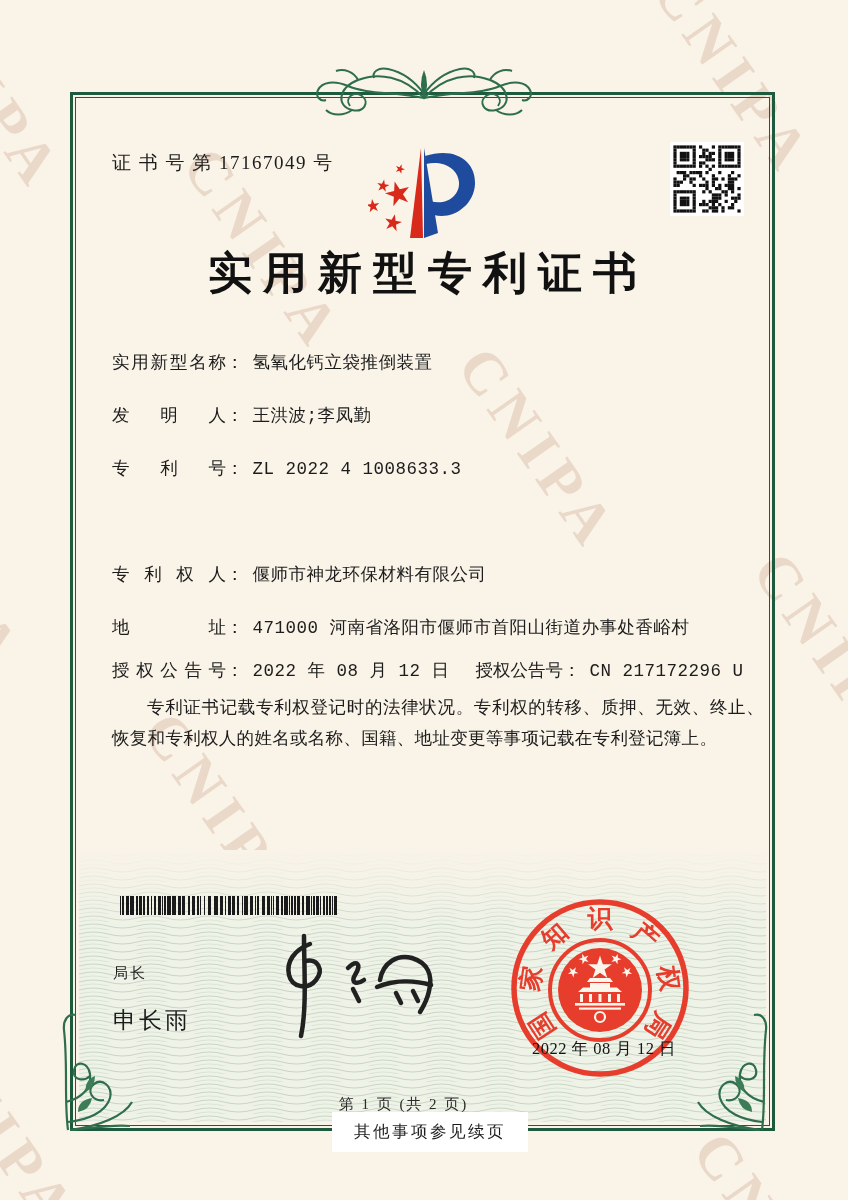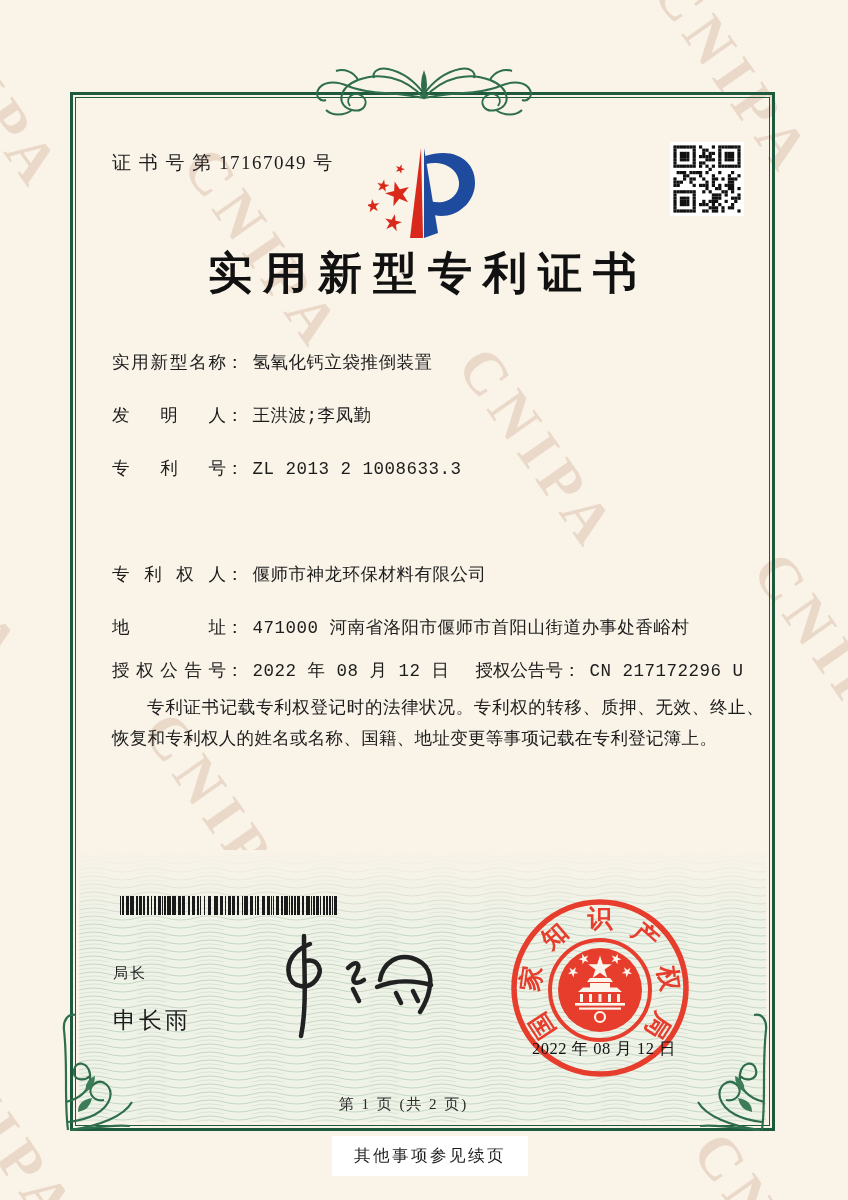--- a/index.html
+++ b/index.html
@@ -82,21 +82,21 @@
   .seal-date{
     position:absolute;left:524px;top:1038px;width:160px;z-index:5;
     text-align:center;font-size:16.5px;color:#141414;letter-spacing:0.5px;
   }
   .page-note{
     position:absolute;left:70px;top:1095px;width:705px;z-index:3;
     text-align:center;font-size:15px;letter-spacing:2px;color:#2a2a2a;
     padding-right:38px;box-sizing:border-box;
   }
   .footer-note{
-    position:absolute;left:332px;top:1136px;z-index:3;background:#ffffff;
+    position:absolute;left:332px;top:1112px;z-index:3;background:#ffffff;
     padding:9px 22px;font-size:16.5px;letter-spacing:2.5px;color:#1c1c1c;
   }
   
   .orn{position:absolute;z-index:5;pointer-events:none;}
   .orn-top{left:274px;top:58px;}
   .orn-bl{left:58px;top:1008px;}
   .orn-br{left:668px;top:1008px;transform:scaleX(-1);}
 </style>
 </head>
 <body>
@@ -365,21 +365,21 @@
 
   <h1 class="title">实用新型专利证书</h1>
 
   <div class="row" style="top:350px">
     <span class="lbl">实用新型名称</span><span class="colon">：</span><span class="val">氢氧化钙立袋推倒装置</span>
   </div>
   <div class="row" style="top:403px">
     <span class="lbl">发明人</span><span class="colon">：</span><span class="val">王洪波;李凤勤</span>
   </div>
   <div class="row" style="top:456px">
-    <span class="lbl">专利号</span><span class="colon">：</span><span class="val">ZL 2013 2 1008633.3</span>
+    <span class="lbl">专利号</span><span class="colon">：</span><span class="val">ZL 2022 4 1008633.3</span>
   </div>
   <div class="row" style="top:562px">
     <span class="lbl">专利权人</span><span class="colon">：</span><span class="val">偃师市神龙环保材料有限公司</span>
   </div>
   <div class="row" style="top:615px">
     <span class="lbl">地址</span><span class="colon">：</span><span class="val">471000 河南省洛阳市偃师市首阳山街道办事处香峪村</span>
   </div>
   <div class="row" style="top:658px">
     <span class="lbl">授权公告号</span><span class="colon">：</span><span class="val">2022 年 08 月 12 日</span><span class="gaz-lbl">授权公告号</span><span class="colon">：</span><span class="val">CN 217172296 U</span>
   </div>

